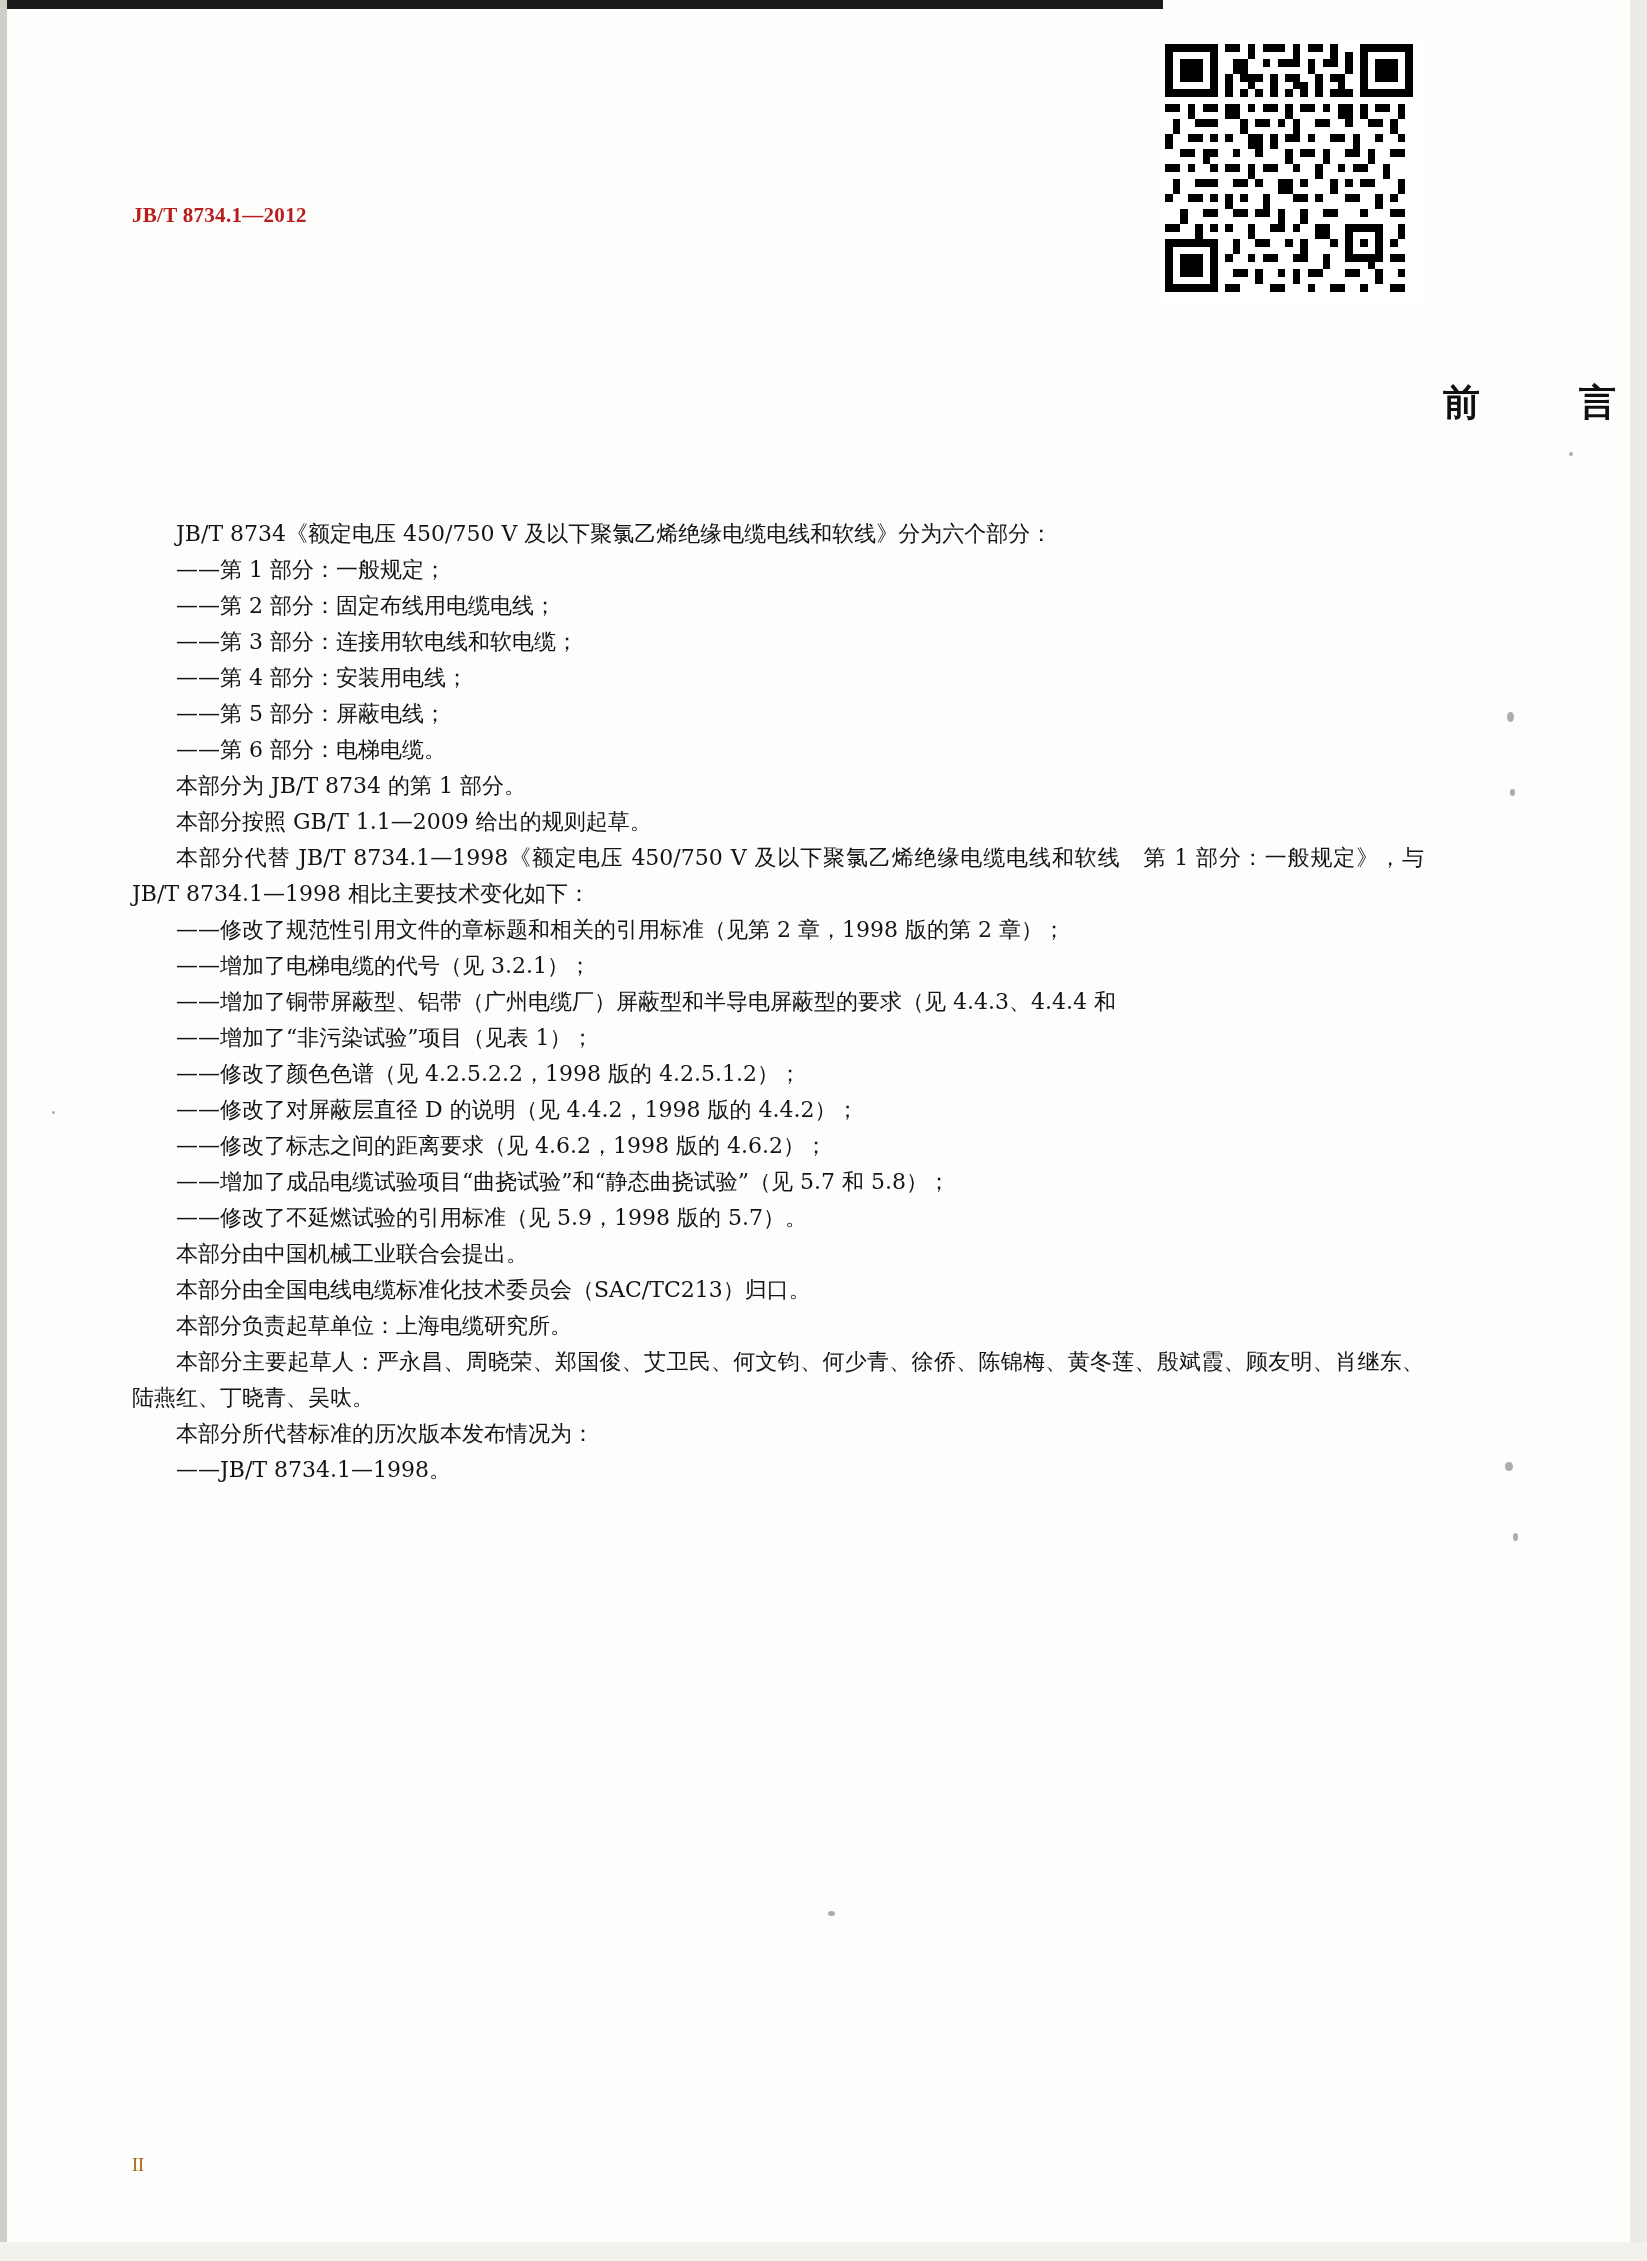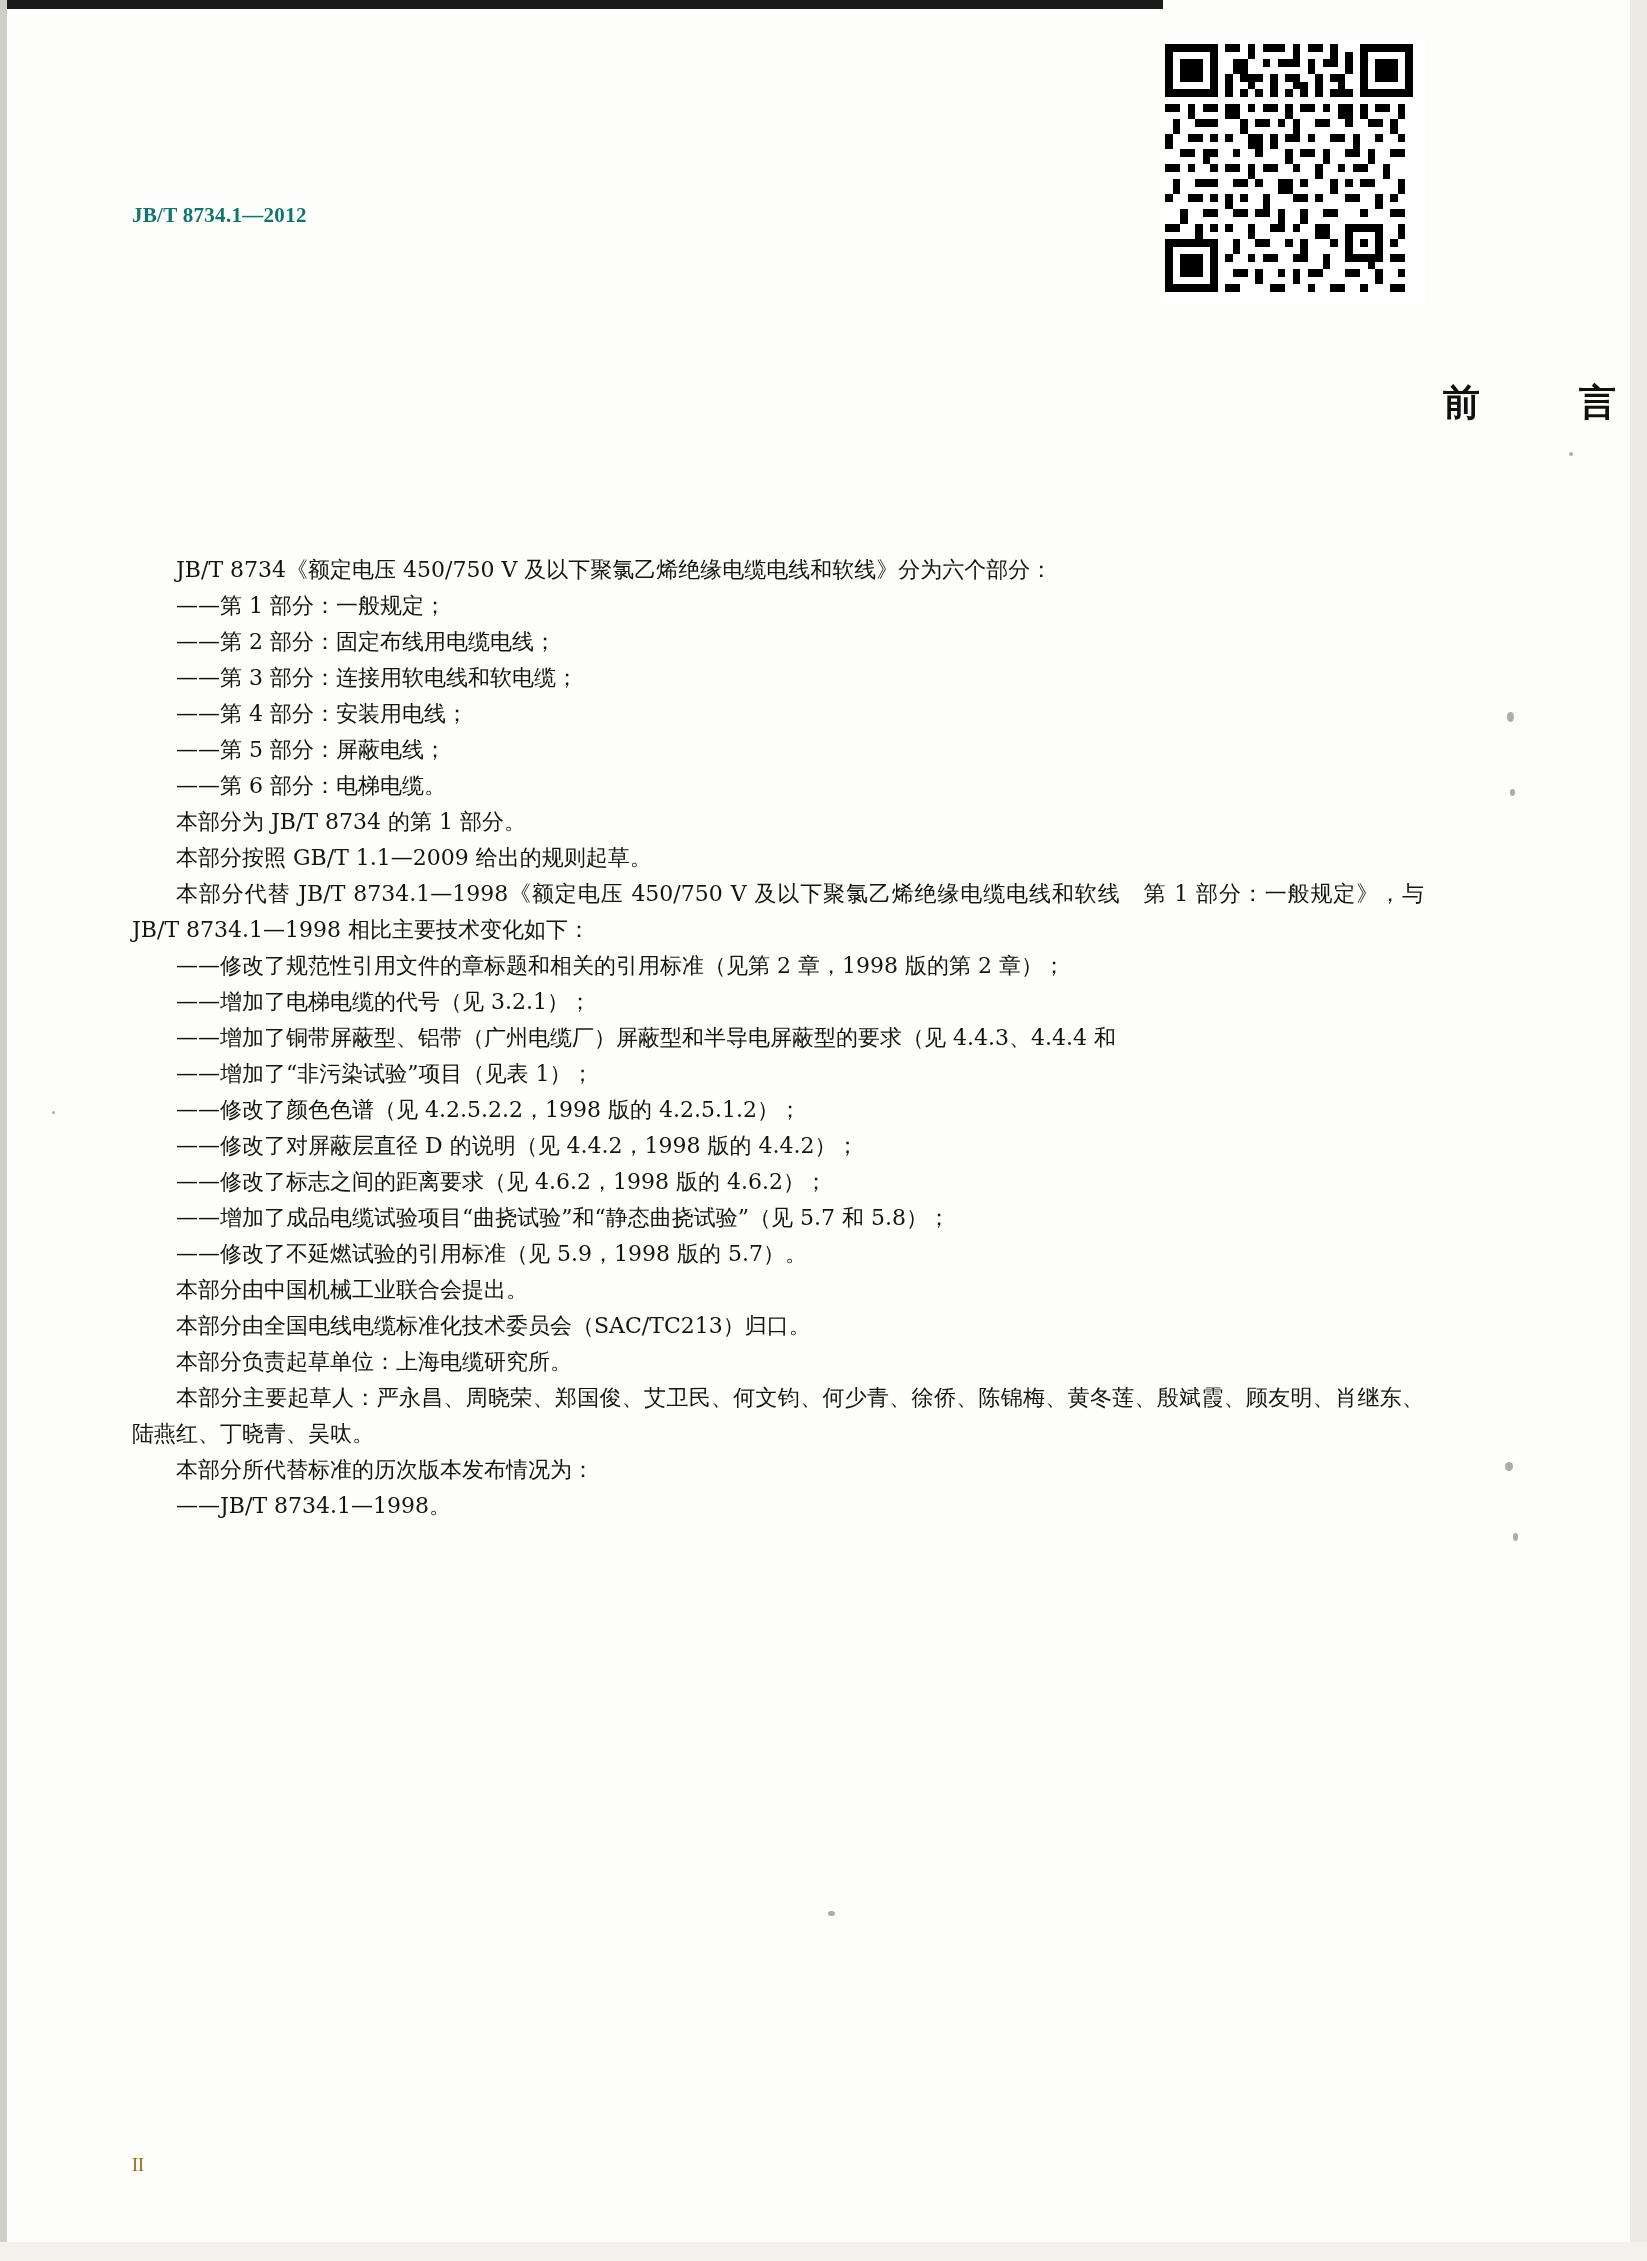--- a/index.html
+++ b/index.html
@@ -62,42 +62,42 @@
 
   
   .std-no {
     position: absolute;
     top: 203px;
     left: 132px;
     font-family: "Liberation Serif", serif;
     font-size: 21px;
     font-weight: bold;
     letter-spacing: 0.3px;
-    color: #0f766e;
+    color: #b91c1c;
   }
 
   
   .doc-title {
     position: absolute;
     top: 378px;
     left: 0;
     width: 1647px;
     text-align: right;
     font-family: "DejaVu Serif", serif;
     font-size: 37px;
     font-weight: bold;
     letter-spacing: 31px;
     text-indent: 31px;
     color: #101010;
   }
 
   
   .body-text {
     position: absolute;
-    top: 552px;
+    top: 516px;
     left: 132px;
     width: 1292px;
     font-size: 22px;
     line-height: 36px;
     color: #141414;
     font-family: "DejaVu Serif", "Liberation Serif", serif;
   }
   .body-text p {
     margin: 0;
     padding: 0;

